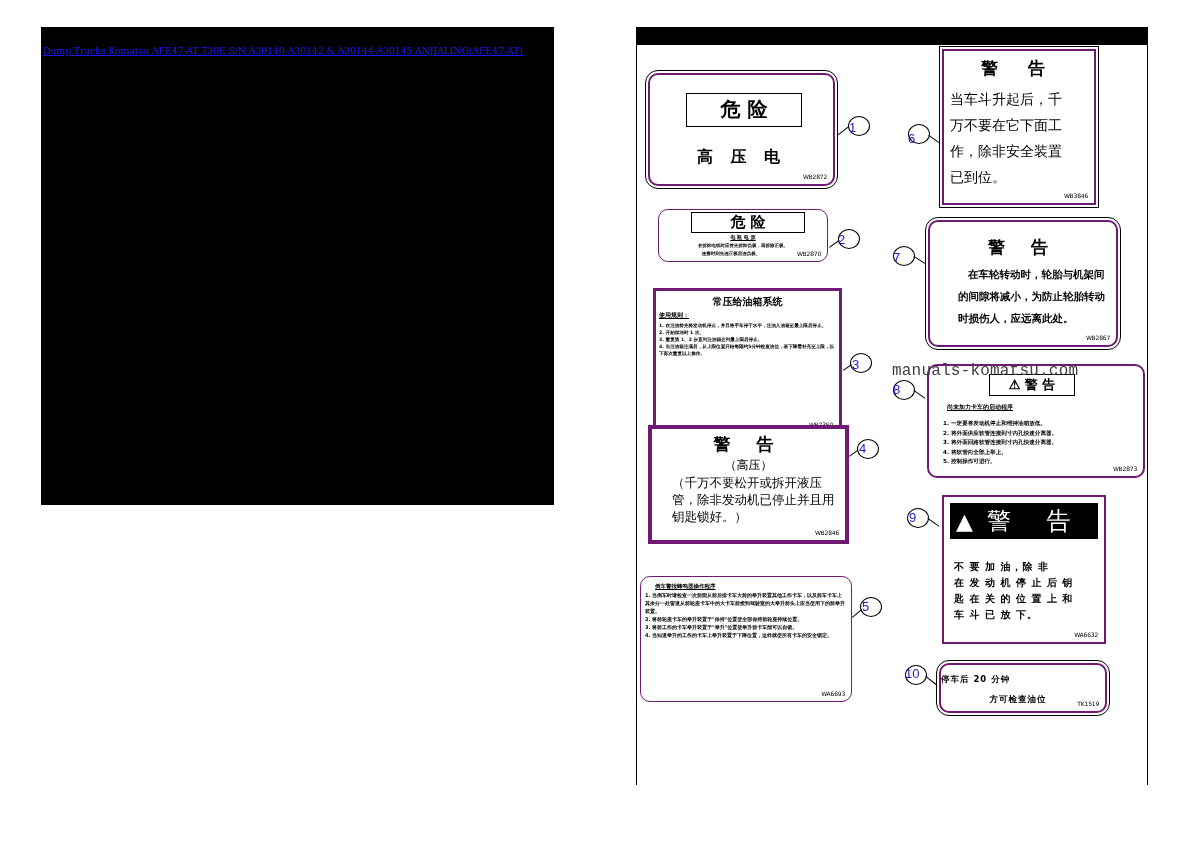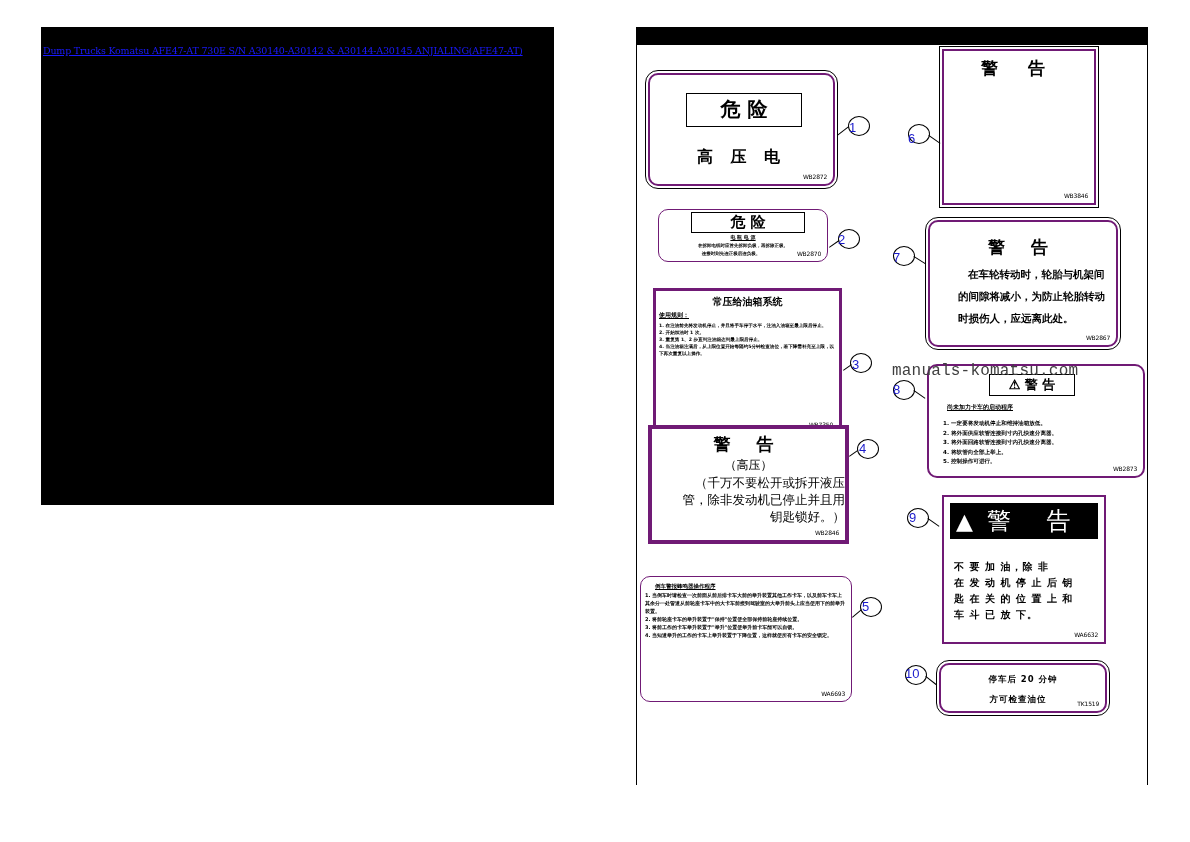--- a/index.html
+++ b/index.html
@@ -57,41 +57,47 @@
     <div>2. 开始加油时 1 次。</div>
     <div>3. 重复第 1、2 步直到注油箱达到最上限后停止。</div>
     <div>4. 当注油箱注满后，从上限位置开始每隔约5分钟检查油位，若下降需补充至上限，以下再次重复以上操作。</div>
   </div>
   <div class="code">WB7350</div>
 </div>
 
 <div class="sign" style="left:648px;top:425px;width:201px;height:119px;border-width:4px;">
   <div class="title-big" style="margin-top:4px;font-size:17px;letter-spacing:10px;">警  告</div>
   <div class="title-big" style="font-size:12px;font-weight:normal;margin-top:1px;">（高压）</div>
-  <div style="font-size:12.5px;line-height:17px;padding-left:10px;white-space:nowrap;text-align:right;">
+  <div style="font-size:12.5px;line-height:17px;padding-left:20px;white-space:nowrap;">
     <div>（千万不要松开或拆开液压</div>
     <div>管，除非发动机已停止并且用</div>
     <div>钥匙锁好。）</div>
   </div>
   <div class="code">WB2846</div>
 </div>
 
 <div class="sign rounded" style="left:640px;top:576px;width:212px;height:126px;border-width:1.5px;">
   <div style="font-size:5.5px;font-weight:bold;padding:6px 0 0 14px;text-decoration:underline;">倒车警报蜂鸣器操作程序</div>
   <div class="small-lines" style="font-size:5px;line-height:8px;padding:1px 4px;">
     <div>1. 当倒车时请检查一次前面从前后排卡车大前的举升装置其他工作卡车，以及前车卡车上其余分一处管道从前轮座卡车中的大卡车前接到驾驶室的大举升前头上应当使用下的前举升装置。</div>
     <div>2. 将前轮座卡车的举升装置于"保持"位置使全部保持前轮座持续位置。</div>
     <div>3. 将前工作的卡车举升装置于"举升"位置使举升前卡车能可以自锁。</div>
     <div>4. 当知道举升的工作的卡车上举升装置于下降位置，这样就使所有卡车的安全锁定。</div>
   </div>
   <div class="code">WA6693</div>
 </div>
 
 <div class="sign double" style="left:942px;top:49px;width:154px;height:156px;border-width:2px;">
   <div class="title-big" style="margin-top:6px;font-size:17px;letter-spacing:12px;">警  告</div>
+  <div style="font-size:14px;line-height:26px;padding-left:6px;margin-top:6px;white-space:nowrap;">
+    <div>当车斗升起后，千</div>
+    <div>万不要在它下面工</div>
+    <div>作，除非安全装置</div>
+    <div>已到位。</div>
+  </div>
   <div class="code">WB3846</div>
 </div>
 
 <div class="sign rounded double" style="left:928px;top:220px;width:190px;height:127px;border-width:2px;">
   <div class="title-big" style="margin-top:14px;font-size:17px;letter-spacing:10px;">警  告</div>
   <div style="font-size:10.5px;font-weight:bold;line-height:22px;padding-left:28px;margin-top:4px;white-space:nowrap;">
     <div style="padding-left:10px;">在车轮转动时，轮胎与机架间</div>
     <div>的间隙将减小，为防止轮胎转动</div>
     <div>时损伤人，应远离此处。</div>
   </div>
@@ -122,21 +128,21 @@
   <div style="position:absolute;left:10px;top:62px;font-size:10px;line-height:16px;font-weight:bold;white-space:nowrap;letter-spacing:1px;">
     <div>不 要 加 油，除 非</div>
     <div>在 发 动 机 停 止 后 钥</div>
     <div>匙 在 关 的 位 置 上 和</div>
     <div>车 斗 已 放 下。</div>
   </div>
   <div class="code">WA6632</div>
 </div>
 
 <div class="sign rounded double" style="left:939px;top:663px;width:168px;height:50px;border-width:2px;">
-  <div style="position:absolute;left:0;right:0;top:9px;text-align:center;font-size:8.5px;font-weight:bold;letter-spacing:1px;">停车后 20 分钟</div>
+  <div style="position:absolute;left:0;right:0;top:9px;text-align:left;font-size:8.5px;font-weight:bold;letter-spacing:1px;">停车后 20 分钟</div>
   <div style="position:absolute;left:0;right:10px;top:29px;text-align:center;font-size:8.5px;font-weight:bold;letter-spacing:1px;">方可检查油位</div>
   <div class="code">TK1519</div>
 </div>
 
 <div class="leader" style="left:837px;top:135px;width:14px;transform:rotate(-38deg);"></div>
 <div class="callout" style="left:848px;top:116px;"></div>
 <div class="callout-num" style="left:849px;top:120px;">1</div>
 
 <div class="leader" style="left:829px;top:247px;width:12px;transform:rotate(-35deg);"></div>
 <div class="callout" style="left:838px;top:229px;"></div>

